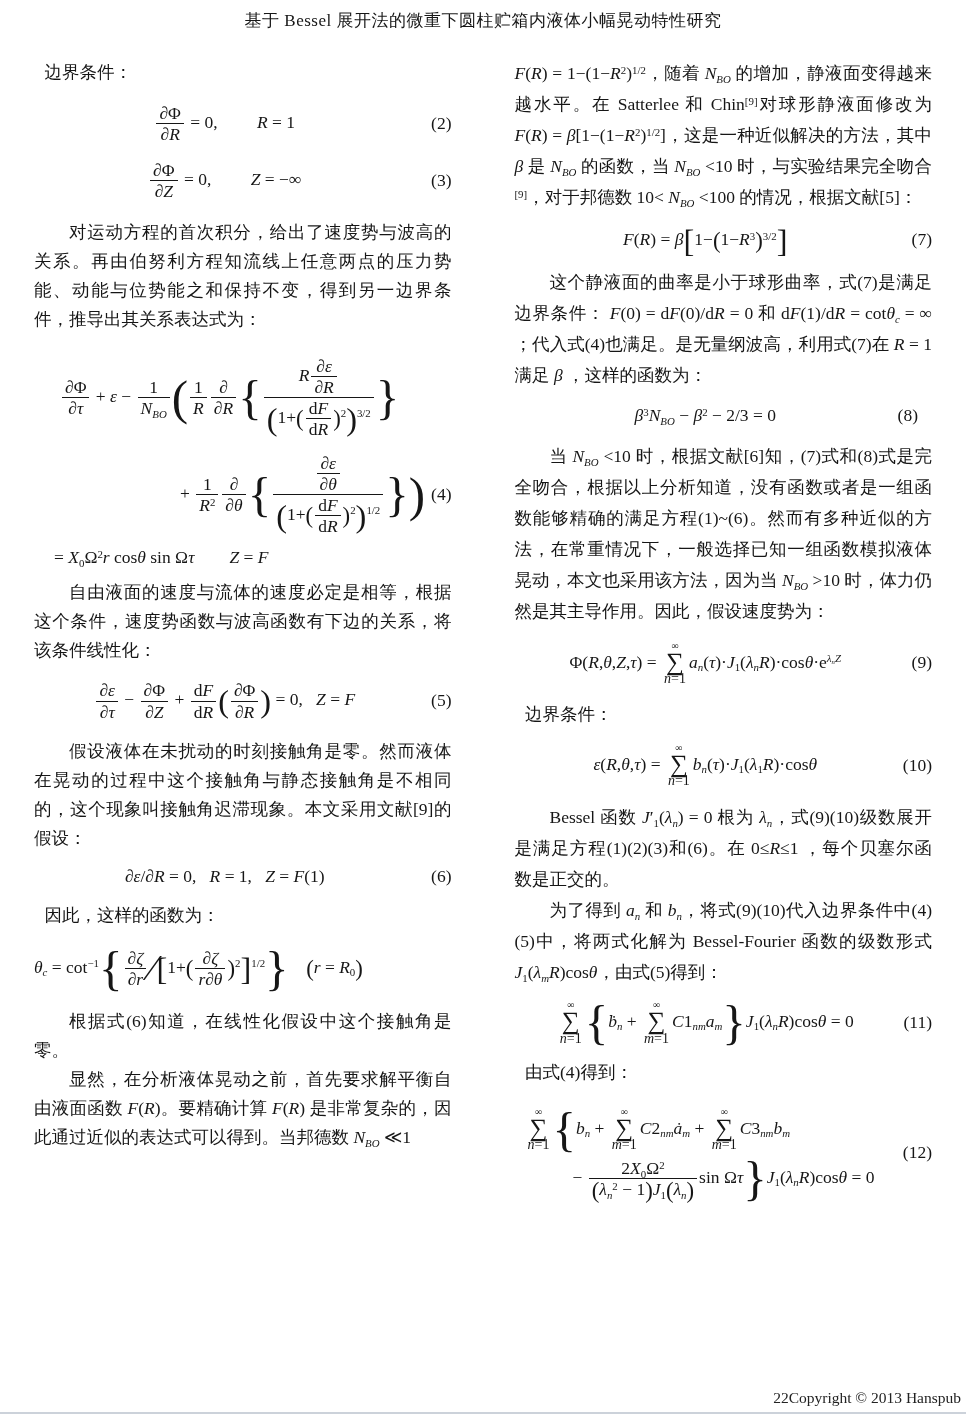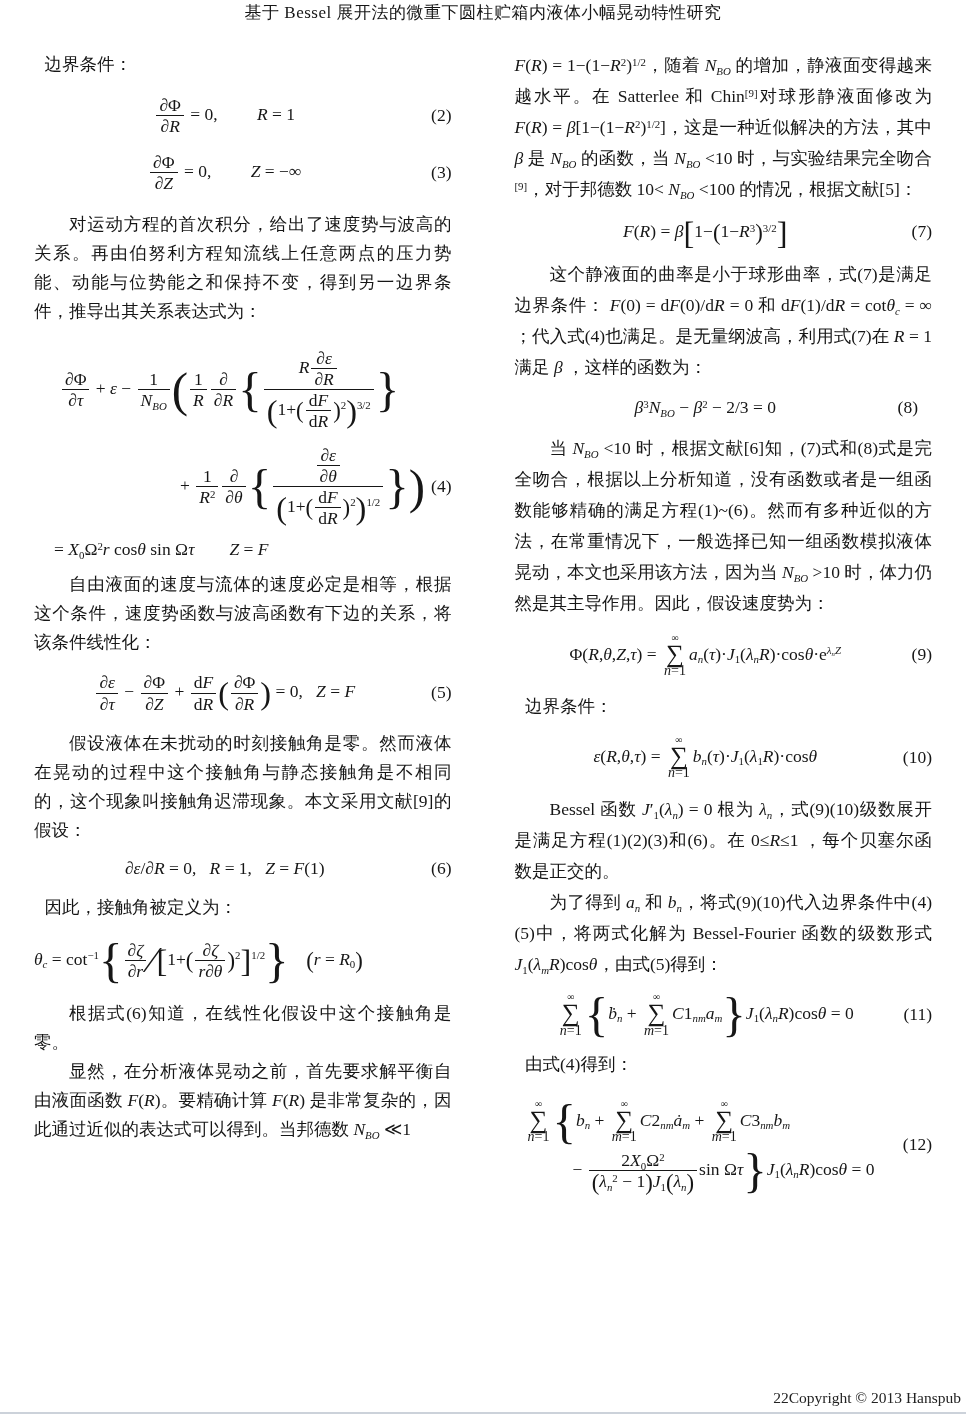--- a/index.html
+++ b/index.html
@@ -1,21 +1,21 @@
 <!DOCTYPE html>
 <html><head>
 <meta charset="utf-8">
 <style>
   html,body{margin:0;padding:0}
   body{
     width:966px;height:1414px;background:#ffffff;color:#161616;
     font-family:"Liberation Serif","DejaVu Serif",serif;
     position:relative;overflow:hidden;
   }
-  .header{ text-align:center;padding-top:1px;font-size:17px;letter-spacing:.5px; }
+  .header{ text-align:center;padding-top:9px;font-size:17px;letter-spacing:.5px; }
   .columns{ display:flex;gap:63px;padding:0 34px;margin-top:26px; }
   .col{ width:428px;font-size:17.5px;line-height:29px;text-align:justify; }
   .p{margin:0;text-indent:2em}
   .p.flush{text-indent:0}
   .p.ind-sm{text-indent:.6em}
   i{font-style:italic;font-family:"Liberation Serif","DejaVu Serif",serif}
   sub,sup{font-size:.62em;line-height:0}
   sub{vertical-align:-.35em}
   sup{vertical-align:.5em}
   
@@ -84,21 +84,21 @@
       <span class="eq-num">(5)</span>
     </div>
 
     <p class="p">假设液体在未扰动的时刻接触角是零。然而液体在晃动的过程中这个接触角与静态接触角是不相同的，这个现象叫接触角迟滞现象。本文采用文献[9]的假设：</p>
 
     <div class="eq" style="margin:13px 0">
       <span class="eq-body">∂<i>ε</i>/∂<i>R</i> = 0,  <i>R</i> = 1,  <i>Z</i> = <i>F</i>(1)</span>
       <span class="eq-num">(6)</span>
     </div>
 
-    <p class="p ind-sm">因此，接触角被定义为：</p>
+    <p class="p ind-sm">因此，这样的函数为：</p>
 
     <div class="eq" style="margin:18px 0">
       <span class="eq-body" style="text-align:left"><i>θ</i><sub><i>c</i></sub> = cot<sup>−1</sup><span class="d3">{</span><span class="frac"><span class="num">∂<i>ζ</i></span><span class="den">∂<i>r</i></span></span><span class="slash">∕</span><span class="d2">[</span>1+<span class="d1">(</span><span class="frac"><span class="num">∂<i>ζ</i></span><span class="den"><i>r</i>∂<i>θ</i></span></span><span class="d1">)</span><sup>2</sup><span class="d2">]</span><sup>1/2</sup><span class="d3">}</span> <span class="d1">(</span><i>r</i> = <i>R</i><sub>0</sub><span class="d1">)</span></span>
     </div>
 
     <p class="p">根据式(6)知道，在线性化假设中这个接触角是零。</p>
     <p class="p">显然，在分析液体晃动之前，首先要求解平衡自由液面函数 <i>F</i>(<i>R</i>)。要精确计算 <i>F</i>(<i>R</i>) 是非常复杂的，因此通过近似的表达式可以得到。当邦德数 <i>N</i><sub><i>BO</i></sub> ≪1</p>
   </div>
 
   <div class="col">

